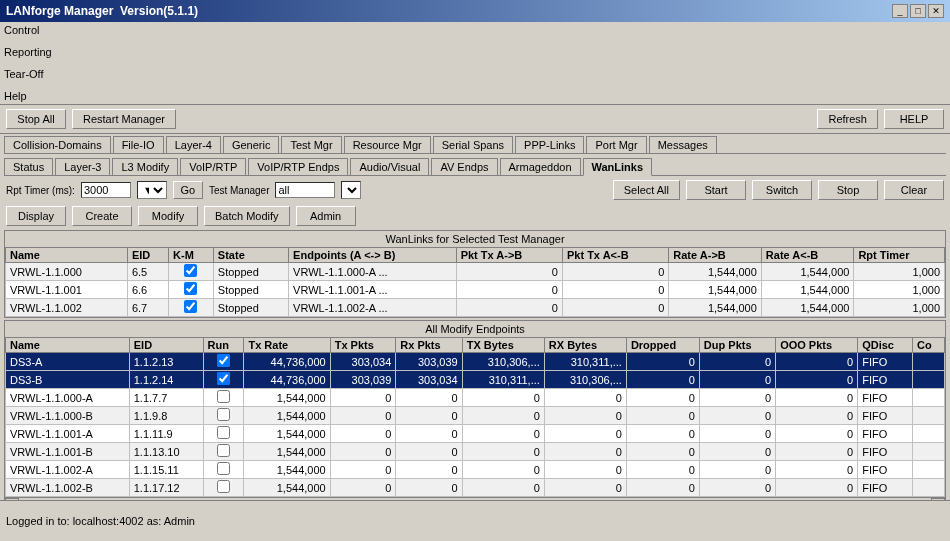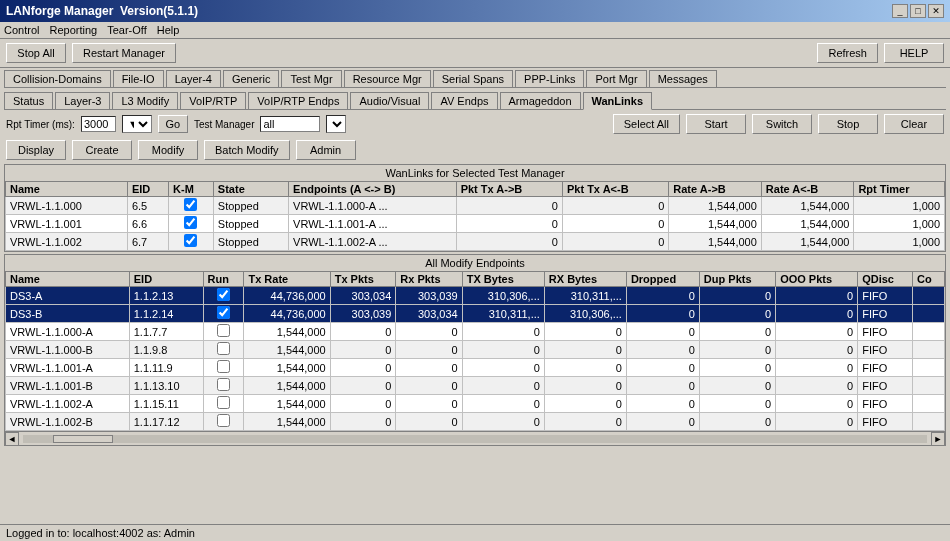--- a/index.html
+++ b/index.html
@@ -30,20 +30,21 @@
       cursor: pointer;
       padding: 0;
       display: flex; align-items: center; justify-content: center;
     }
     .menu-bar {
       background: #d4d0c8;
       padding: 2px 4px;
       display: flex;
       gap: 10px;
       border-bottom: 1px solid #808080;
+      flex-direction: column;
     }
     .menu-bar span {
       cursor: pointer;
       font-size: 11px;
     }
     .toolbar {
       display: flex;
       padding: 4px 6px;
       gap: 6px;
       background: #d4d0c8;
@@ -132,21 +133,21 @@
     .data-table tr.row-normal td { background: white; }
     .data-table tr.row-alt td { background: #f0f0f0; }
     .checkbox-cell { text-align: center; }
     .status-bar {
       position: absolute;
       bottom: 0;
       left: 0;
       right: 0;
       background: #d4d0c8;
       border-top: 1px solid #808080;
-      padding: 2px 6px;
+      padding: 14px 6px;
       font-size: 11px;
     }
     .scrollbar-h {
       height: 14px;
       background: #d4d0c8;
       border-top: 1px solid #808080;
       display: flex;
       align-items: center;
     }
     .scrollbar-track {
@@ -219,21 +220,21 @@
   <div class="tab">VoIP/RTP Endps</div>
   <div class="tab">Audio/Visual</div>
   <div class="tab">AV Endps</div>
   <div class="tab">Armageddon</div>
   <div class="tab active">WanLinks</div>
 </div>
 <div class="tabs-divider"></div>
 
 <div style="display:flex; align-items:center; padding:4px 6px; gap:6px; background:#d4d0c8;">
   <label>Rpt Timer (ms):</label>
-  <input type="text" style="width: 35px;" value="3000">
+  <input type="text" style="width: 50px;" value="3000">
   <select style="width:30px;">
     <option>▼</option>
   </select>
   <button class="btn" style="min-width:30px; padding:2px 6px;">Go</button>
   <label>Test Manager</label>
   <input type="text" style="width: 60px;" value="all">
   <select style="width:20px;">
     <option>▼</option>
   </select>
   <div style="flex:1;"></div>

